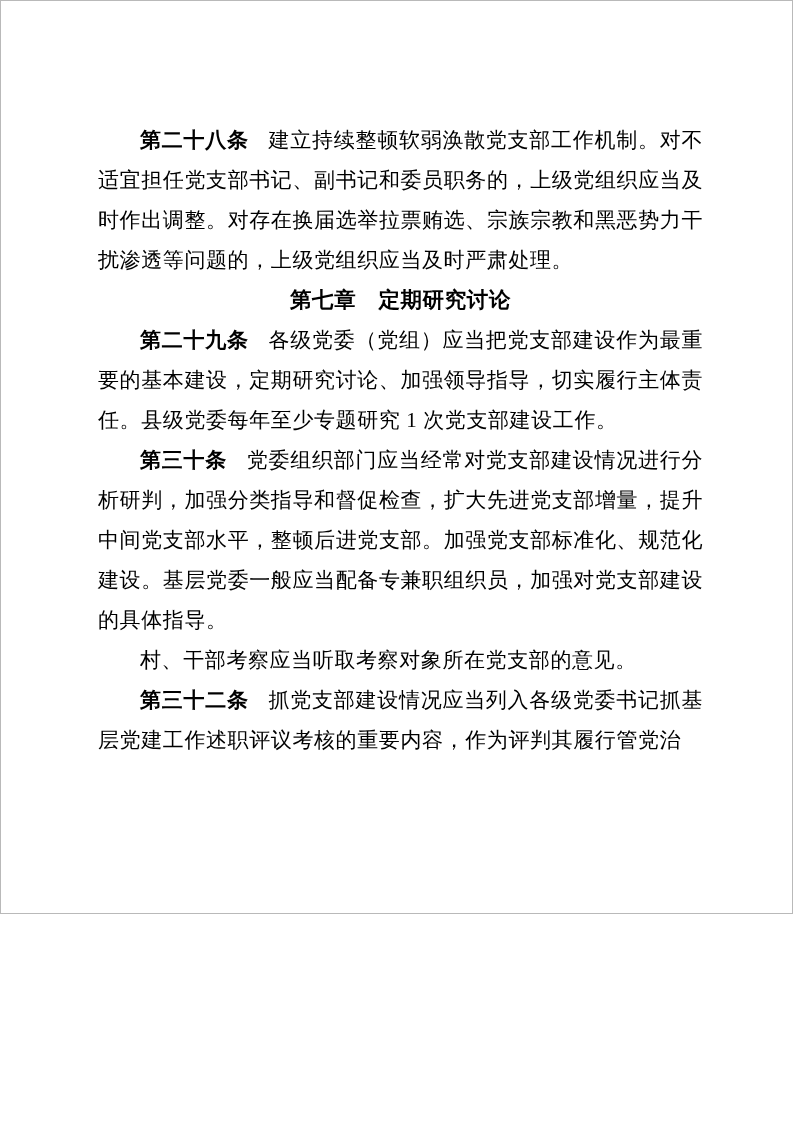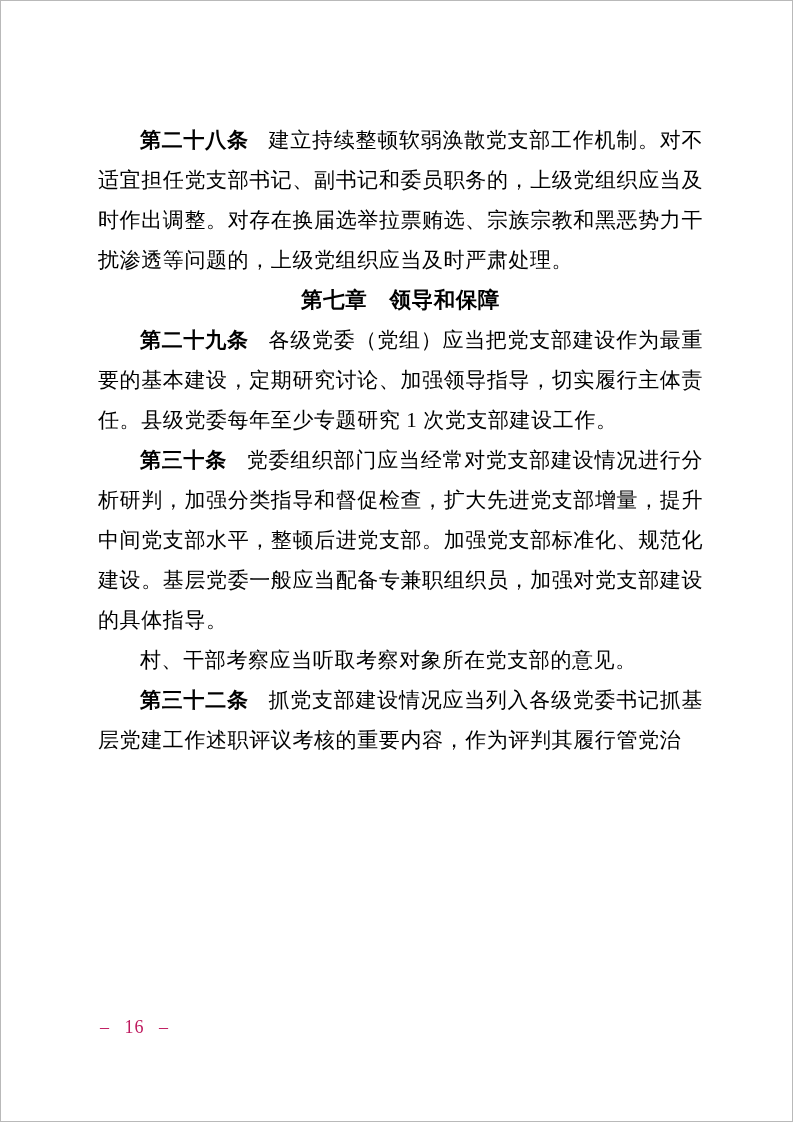--- a/index.html
+++ b/index.html
@@ -3,21 +3,21 @@
 <meta charset="utf-8">
 <style>
   html, body {
     margin: 0;
     padding: 0;
     background: #ffffff;
   }
   .page {
     position: relative;
     width: 793px;
-    height: 1122px;
+    height: 914px;
     box-sizing: border-box;
     background: #ffffff;
     border: 1px solid #b9b9b9;
     overflow: hidden;
     color: #000000;
     font-family: "Liberation Serif", serif;
   }
   .content {
     position: absolute;
     left: 97px;
@@ -61,21 +61,21 @@
   }
 </style>
 </head>
 <body>
 
 <div class="page">
   <div class="content">
 
     <p class="para"><span class="article-num">第二十八条</span><span>建立持续整顿软弱涣散党支部工作机制。对不适宜担任党支部书记、副书记和委员职务的，上级党组织应当及时作出调整。对存在换届选举拉票贿选、宗族宗教和黑恶势力干扰渗透等问题的，上级党组织应当及时严肃处理。</span></p>
 
-    <p class="chapter">第七章　领导和保障</p>
+    <p class="chapter">第七章　定期研究讨论</p>
 
     <p class="para"><span class="article-num">第二十九条</span><span>各级党委（党组）应当把党支部建设作为最重要的基本建设，定期研究讨论、加强领导指导，切实履行主体责任。县级党委每年至少专题研究 1 次党支部建设工作。</span></p>
 
 
     <p class="para"><span class="article-num">第三十条</span><span>党委组织部门应当经常对党支部建设情况进行分析研判，加强分类指导和督促检查，扩大先进党支部增量，提升中间党支部水平，整顿后进党支部。加强党支部标准化、规范化建设。基层党委一般应当配备专兼职组织员，加强对党支部建设的具体指导。</span></p>
 
 
     <p class="para">村、干部考察应当听取考察对象所在党支部的意见。</p>
 
 

